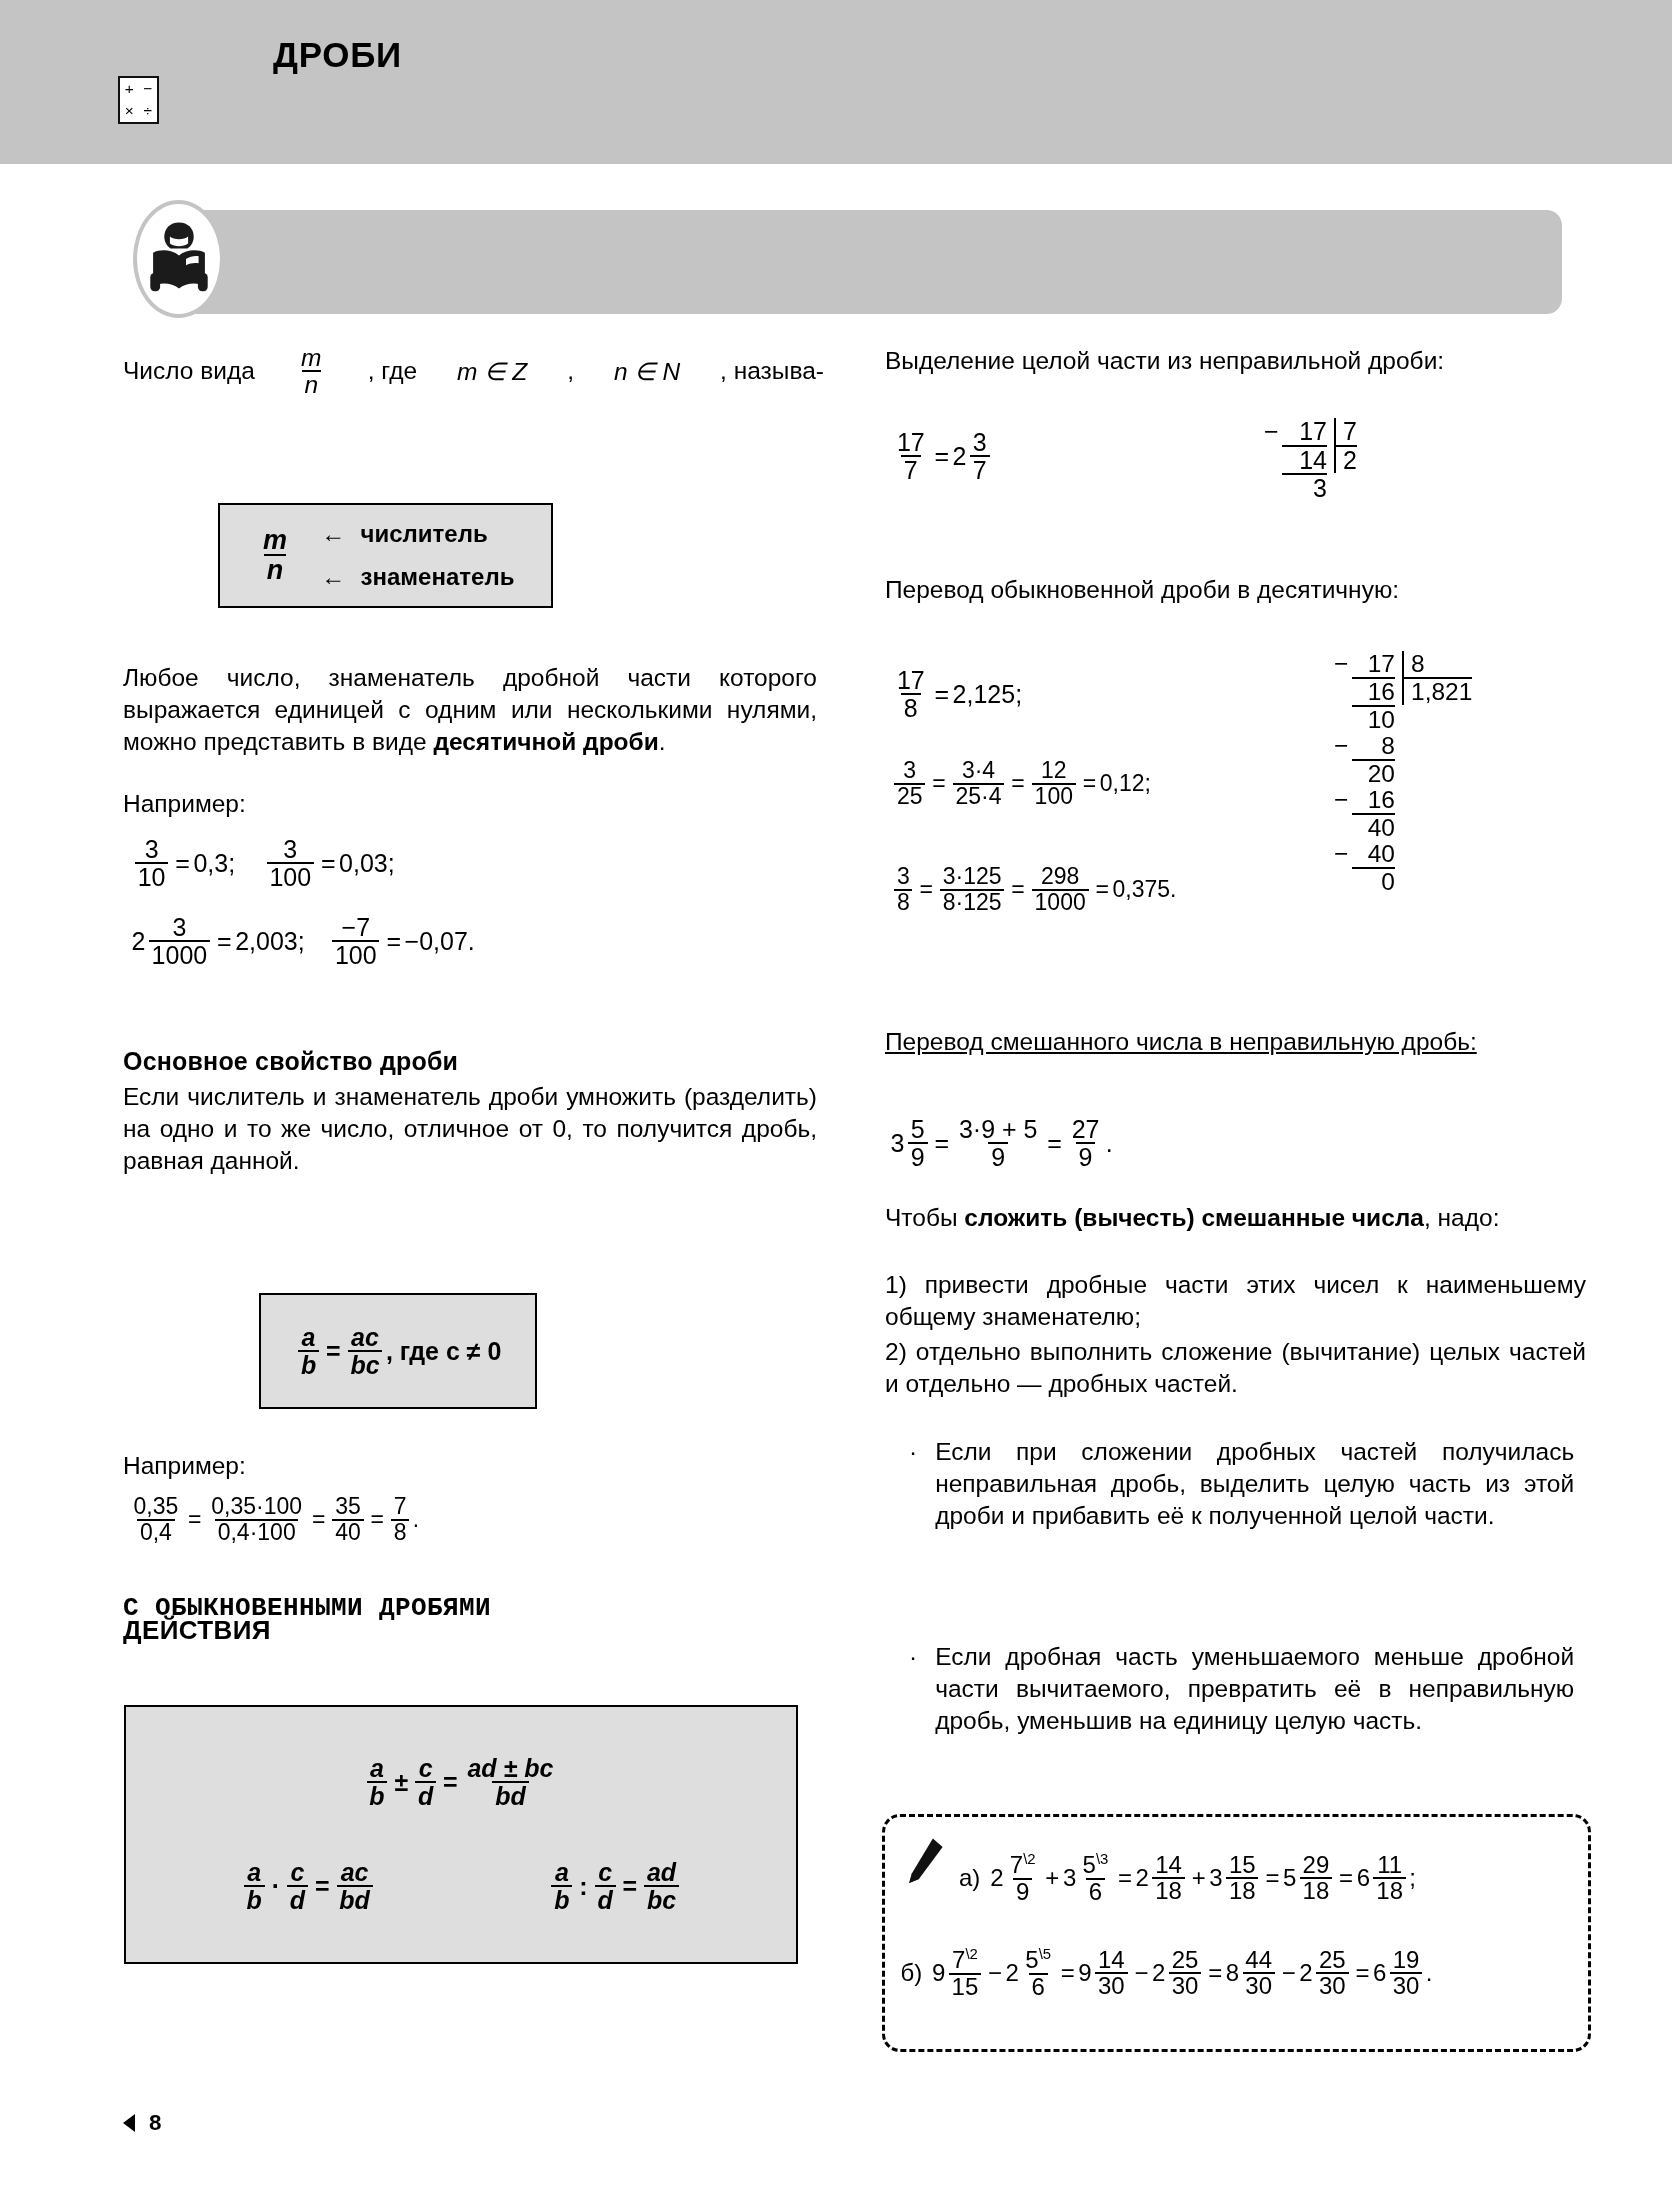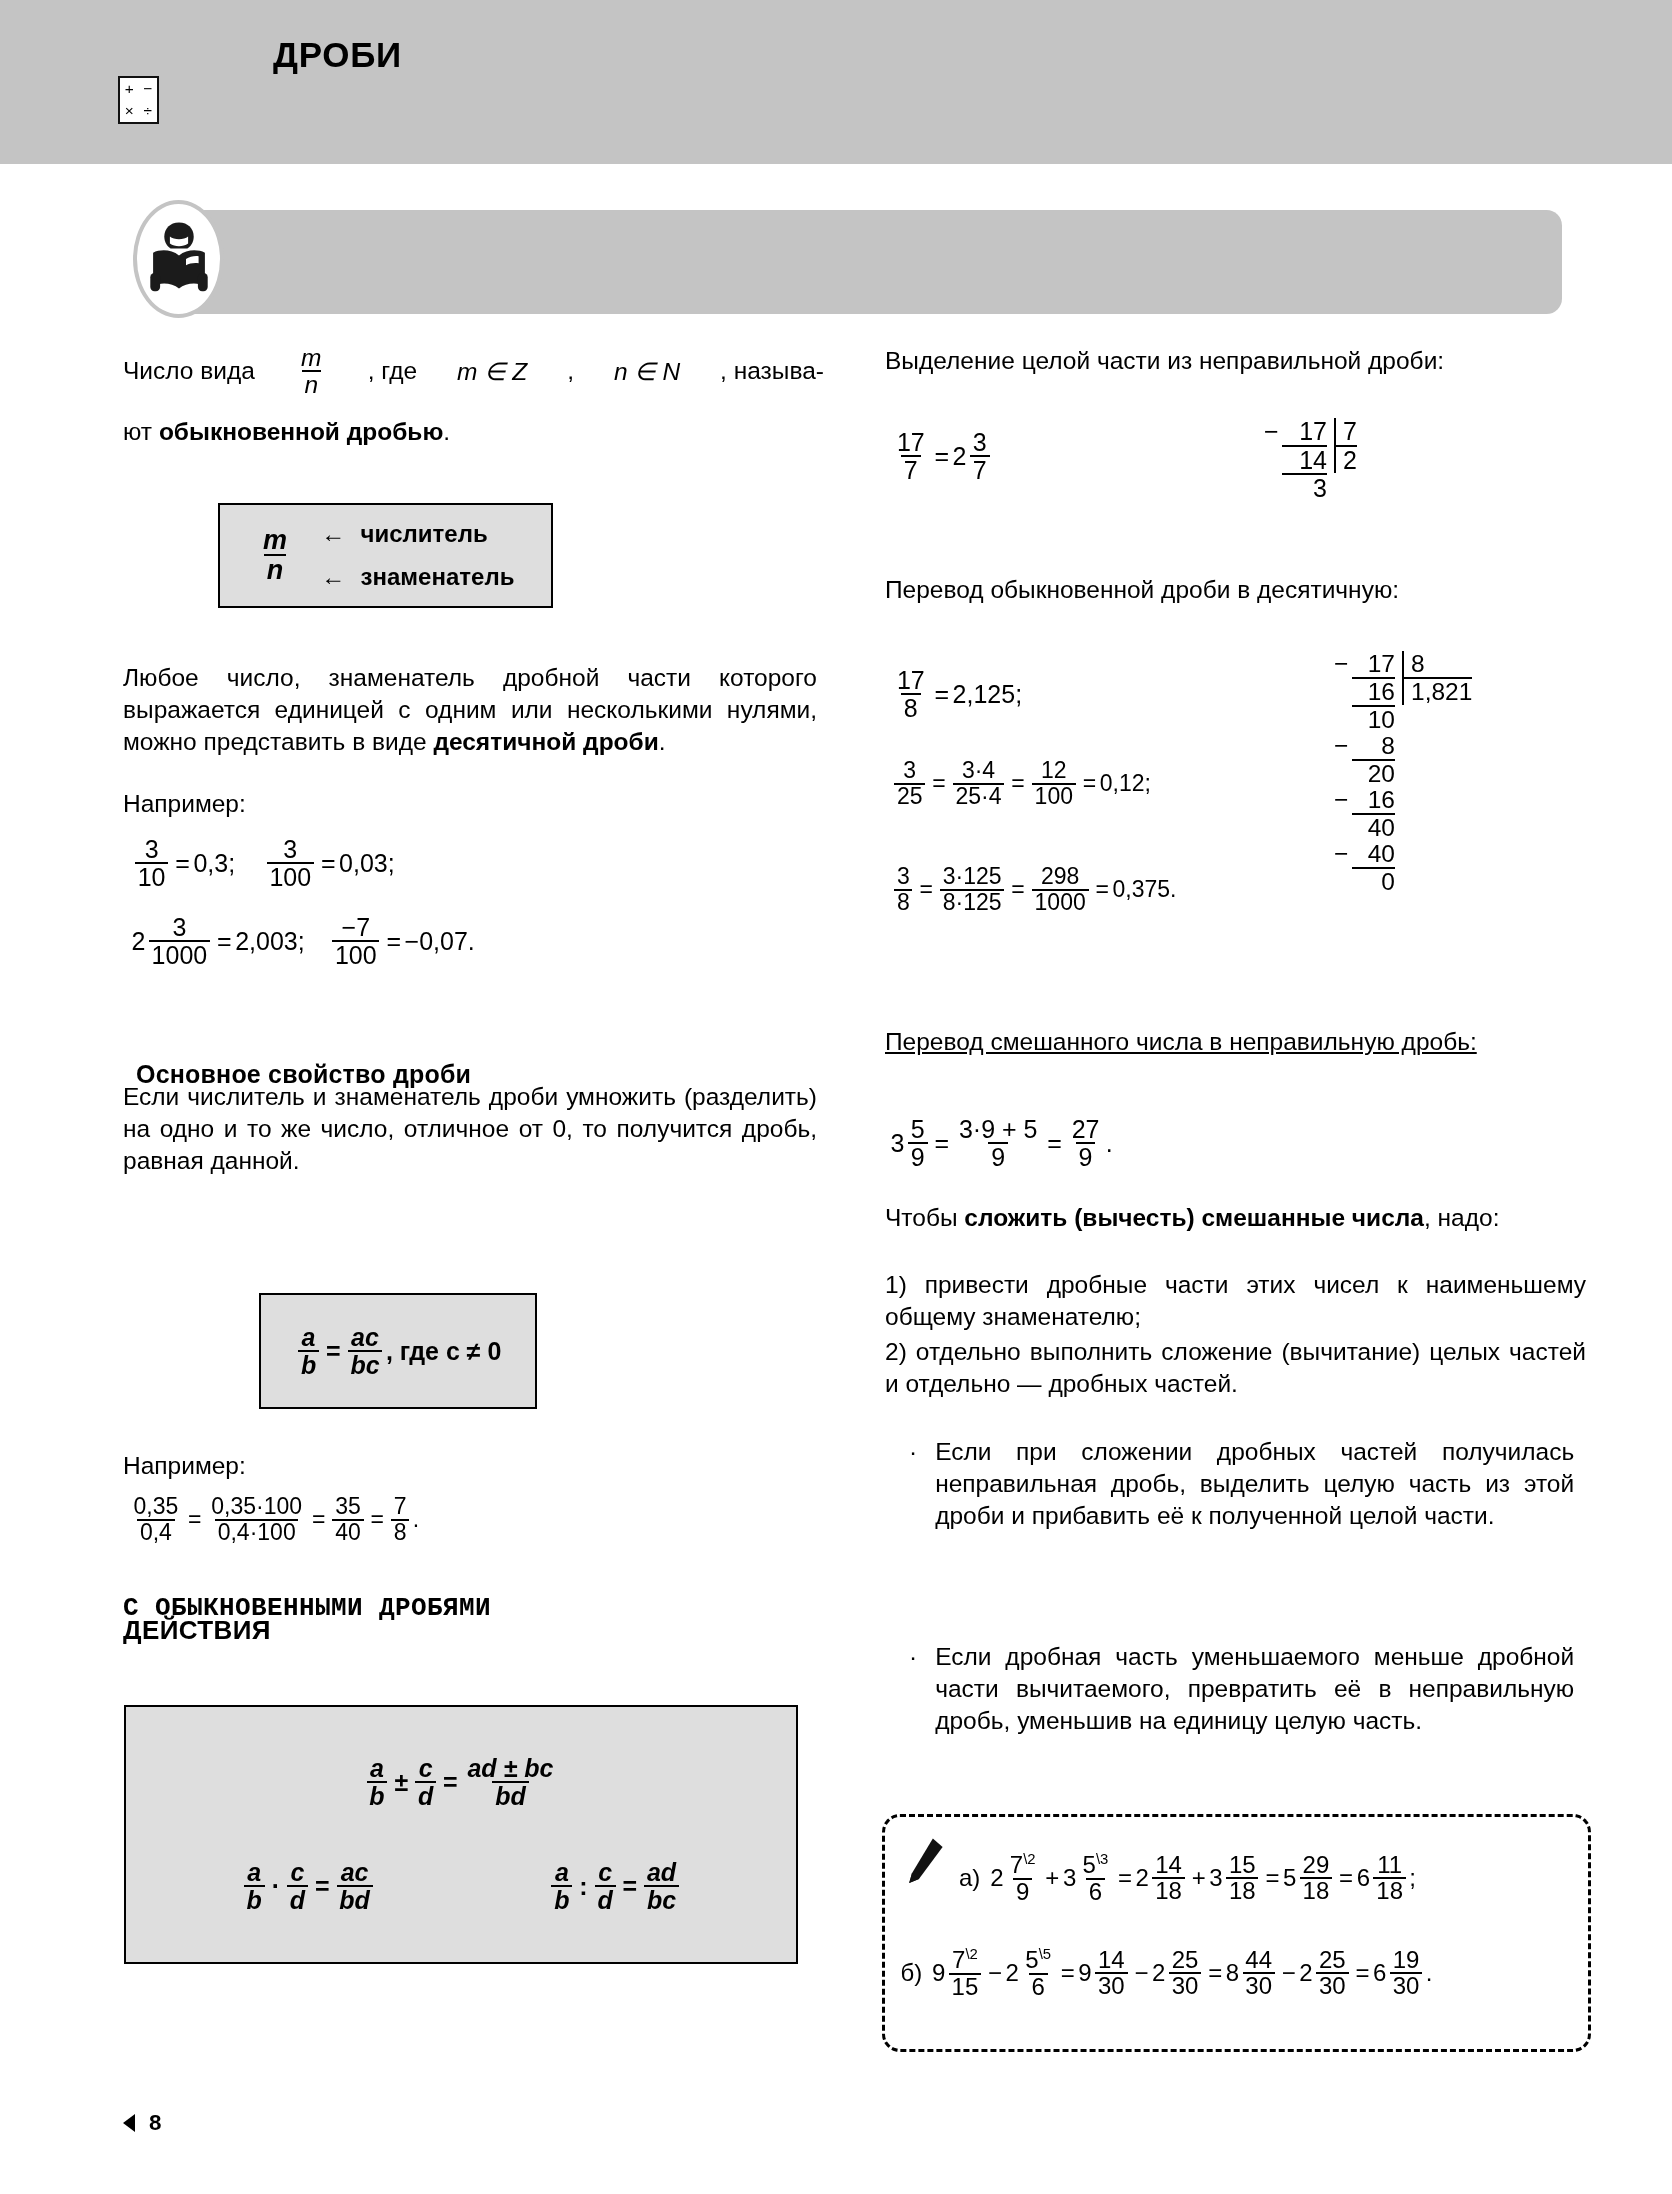--- a/index.html
+++ b/index.html
@@ -61,21 +61,21 @@
 
   p.t {
     margin:0 0 0 0;
     font-size:24.5px; line-height:1.30;
     text-align:justify; text-justify:inter-word;
     font-stretch:condensed;
   }
   .b { font-weight:bold; }
 
   h3.head {
-    margin:13px; font-size:25px; font-weight:bold; line-height:1.22;
+    margin:0; font-size:25px; font-weight:bold; line-height:1.22;
     font-stretch:condensed; letter-spacing:0.2px;
   }
   h3.caps {
     margin:0; font-size:26px; font-weight:bold; line-height:1.18;
     letter-spacing:0.4px;
   }
 
   
   .math { font-size:25px; display:flex; align-items:center; flex-wrap:nowrap; }
   .math.small { font-size:23px; }
@@ -151,21 +151,20 @@
     <span class="frac">
       <span class="num mi">m</span>
       <span class="den mi">n</span>
     </span>
     <span>, где </span>
     <span class="mi">m ∈ Z</span>
     <span>,</span>
     <span class="mi">n ∈ N</span>
     <span>, называ-</span>
   </div>
-  <p class="t" style="margin-top:18px;"><span>ют </span><span class="b">обыкновенной дробью</span><span>.</span></p>
 
   <div class="gbox" style="position:absolute; left:95px; top:158px; width:335px; height:105px;">
     <div style="display:flex; align-items:center; gap:28px;">
       <div class="frac" style="font-size:27px; font-weight:bold;">
         <span class="num mi">m</span>
         <span class="den mi">n</span>
       </div>
       <div style="display:flex; flex-direction:column; gap:15.4px; font-size:24px; font-weight:bold;">
         <div style="display:flex; gap:15.4px; align-items:center;">
           <span>←</span>

